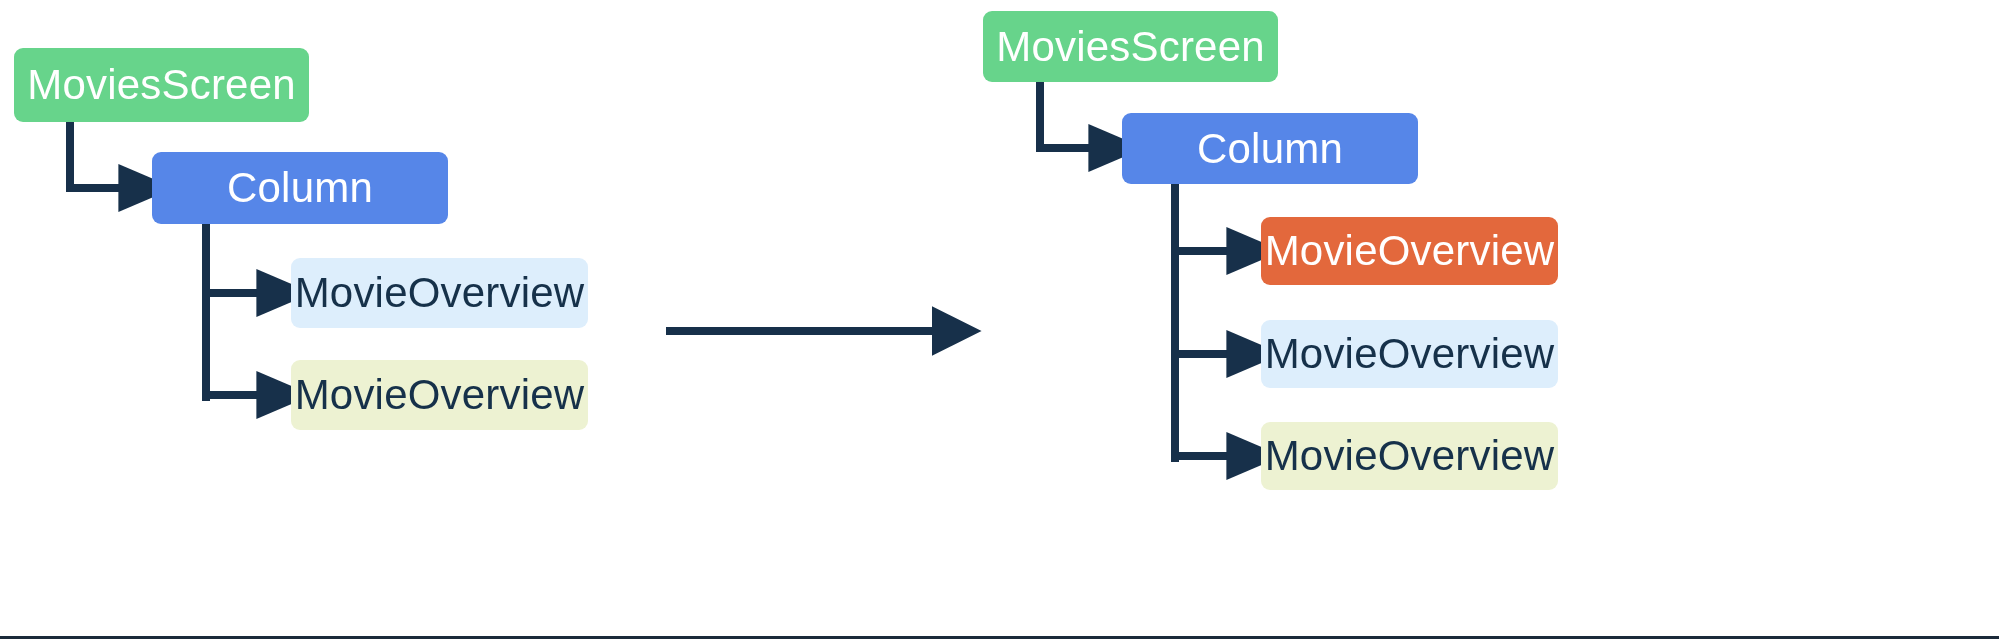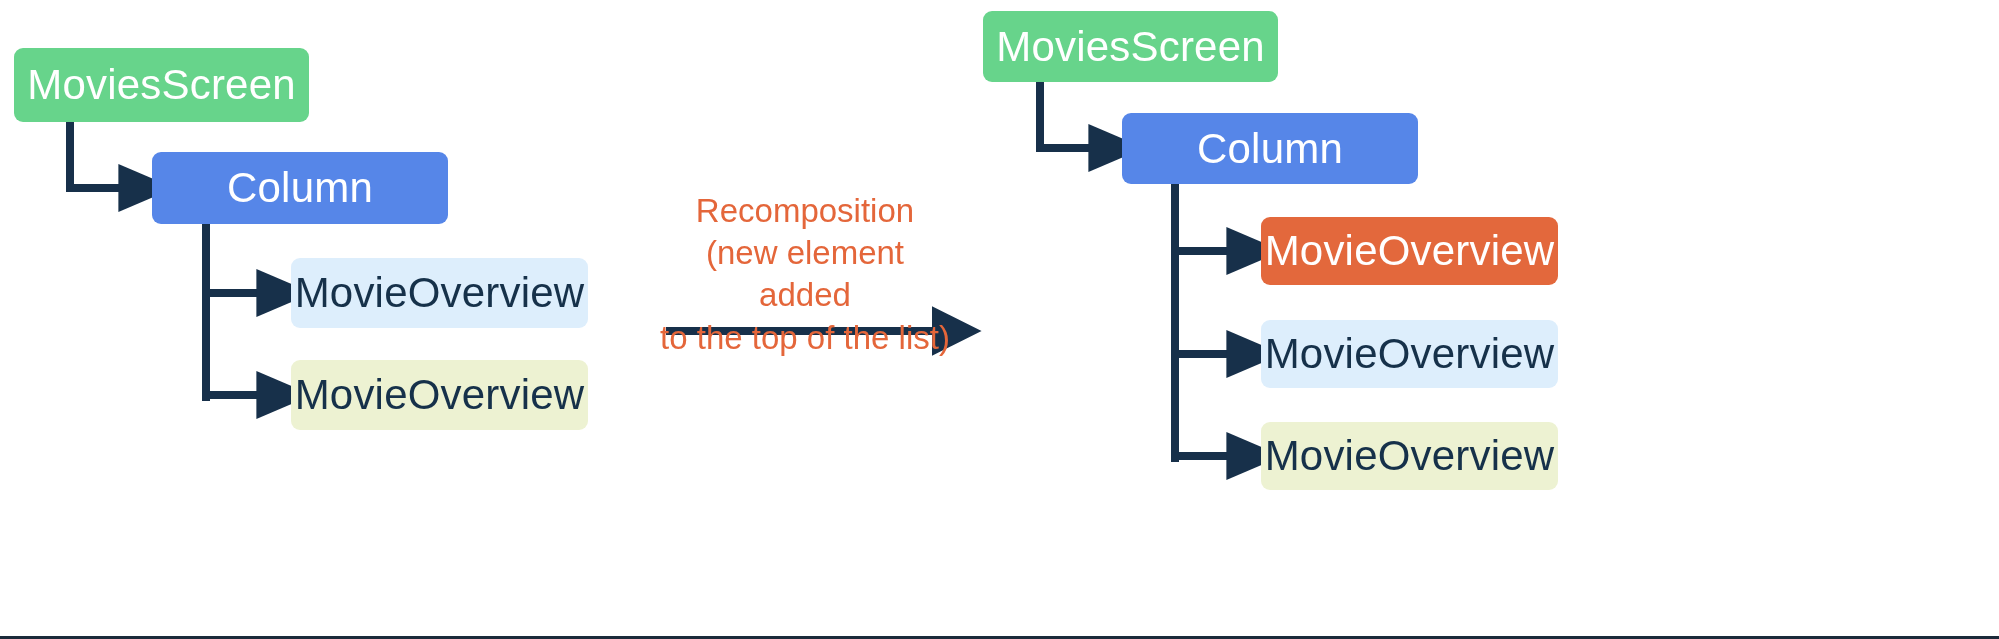--- a/index.html
+++ b/index.html
@@ -99,23 +99,20 @@
   </div>
 
   <div class="node" style="left:291px; top:258px; width:297px; height:70px; background:#ddeefc; color:#16314a;">
     <span class="node-label">MovieOverview</span>
   </div>
 
   <div class="node" style="left:291px; top:360px; width:297px; height:70px; background:#edf2d2; color:#16314a;">
     <span class="node-label">MovieOverview</span>
   </div>
 
-  <div class="center-caption" style="left:660px; top:190px; width:290px; color:#e4663a;">Recomposition
-(new element added
-to the top of the list)</div>
 
   <div class="node" style="left:983px; top:11px; width:295px; height:71px; background:#67d48b; color:#ffffff;">
     <span class="node-label">MoviesScreen</span>
   </div>
 
   <div class="node" style="left:1122px; top:113px; width:296px; height:71px; background:#5686e8; color:#ffffff;">
     <span class="node-label">Column</span>
   </div>
 
   <div class="node" style="left:1261px; top:217px; width:297px; height:68px; background:#e3683c; color:#ffffff;">

